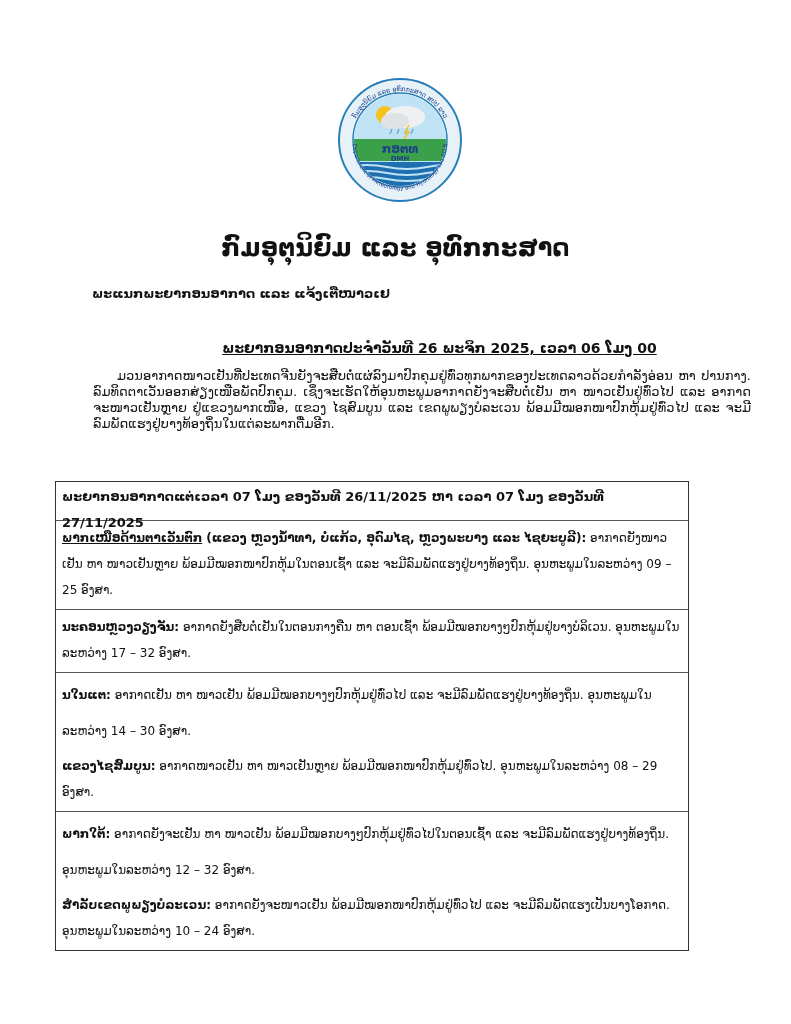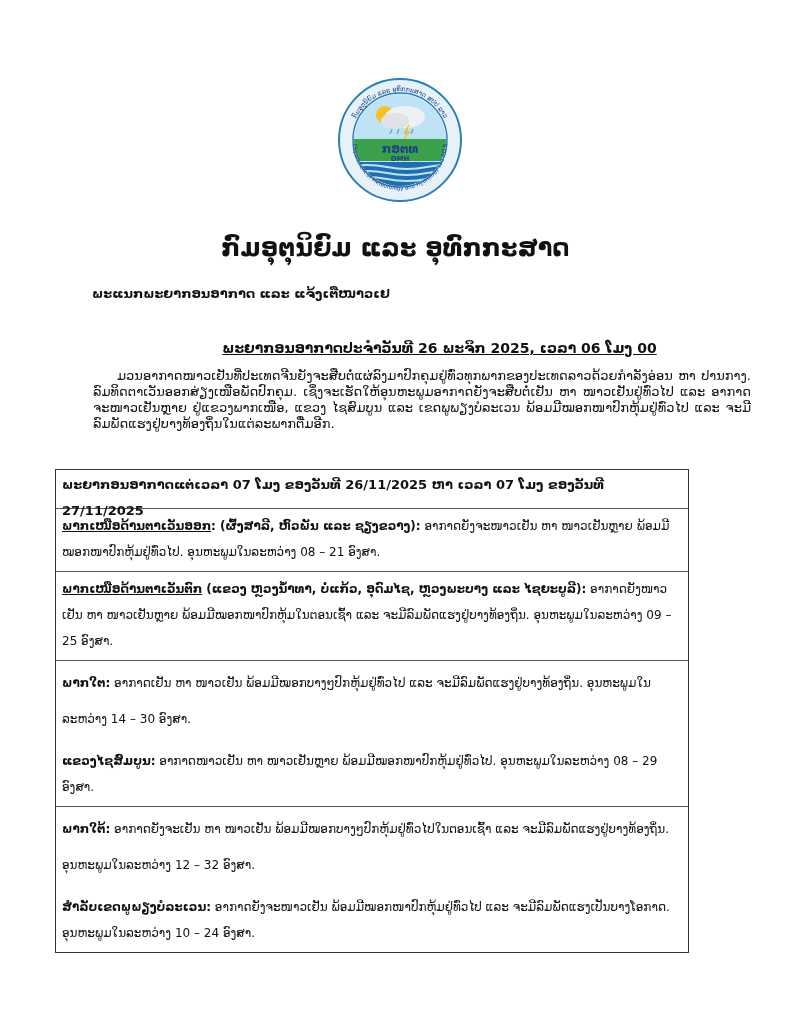--- a/index.html
+++ b/index.html
@@ -19,32 +19,32 @@
   }
   .forecast-title {
     position: absolute; left: 0; width: 791px; top: 340px; text-align: center;
     font-size: 14px; font-weight: bold; text-decoration: underline; padding-left: 44px;
   }
   .summary {
     position: absolute; left: 93px; width: 658px; top: 368px;
     font-size: 13px; line-height: 16px; text-indent: 24px; text-align: justify;
   }
   .forecast-table {
-    position: absolute; left: 55px; top: 469px; width: 634px;
+    position: absolute; left: 55px; top: 481px; width: 634px;
     border: 1.5px solid #333; box-sizing: border-box;
   }
   .cell {
     border-bottom: 1.5px solid #555; padding: 4px 6px 6px 6px;
     font-size: 12px; line-height: 26px;
   }
   .cell:last-child { border-bottom: none; }
   .cell.header { font-weight: bold; font-size: 13px; height: 30px; padding-top: 2px; }
   .region-name { font-weight: bold; }
   .region-name.ul { text-decoration: underline; }
-  .sub { margin-top: 11px; }
+  .sub { margin-top: 4px; }
   .gap { line-height: 36px; }
 </style>
 </head>
 <body>
 
 <svg class="logo" viewBox="0 0 126 126">
   <defs>
     <clipPath id="inner">
         <circle cx="63" cy="63" r="46"></circle>
       </clipPath>
@@ -78,34 +78,34 @@
 </svg>
 
 <div class="org-title">ກົມອຸຕຸນິຍົມ ແລະ ອຸທົກກະສາດ</div>
 <div class="dept-title">ພະແນກພະຍາກອນອາກາດ ແລະ ແຈ້ງເຕືໜາວເຢ</div>
 <div class="forecast-title">ພະຍາກອນອາກາດປະຈຳວັນທີ 26 ພະຈິກ 2025, ເວລາ 06 ໂມງ 00</div>
 <div class="summary">ມວນອາກາດໜາວເຢັນທີ່ປະເທດຈີນຍັງຈະສືບຕໍ່ແຜ່ລົງມາປົກຄຸມຢູ່ທົ່ວທຸກພາກຂອງປະເທດລາວດ້ວຍກຳລັງອ່ອນ ຫາ ປານກາງ. ລົມທິດຕາເວັນອອກສ່ຽງເໜືອພັດປົກຄຸມ. ເຊິ່ງຈະເຮັດໃຫ້ອຸນຫະພູມອາກາດຍັງຈະສືບຕໍ່ເຢັນ ຫາ ໜາວເຢັນຢູ່ທົ່ວໄປ ແລະ ອາກາດຈະໜາວເຢັນຫຼາຍ ຢູ່ແຂວງພາກເໜືອ, ແຂວງ ໄຊສົມບູນ ແລະ ເຂດພູພຽງບໍລະເວນ ພ້ອມມີໝອກໜາປົກຫຸ້ມຢູ່ທົ່ວໄປ ແລະ ຈະມີລົມພັດແຮງຢູ່ບາງທ້ອງຖິ່ນໃນແຕ່ລະພາກຕື່ມອີກ.</div>
 
 <div class="forecast-table">
   <div class="cell header">ພະຍາກອນອາກາດແຕ່ເວລາ 07 ໂມງ ຂອງວັນທີ 26/11/2025 ຫາ ເວລາ 07 ໂມງ ຂອງວັນທີ 27/11/2025</div>
 
-  <div class="cell">
-    <span class="region-name ul">ພາກເໜືອດ້ານຕາເວັນອອກ</span><span class="region-name">: (ຜົ້ງສາລີ, ຫົວພັນ ແລະ ຊຽງຂວາງ):</span>
-    <span>ອາກາດຍັງຈະໜາວເຢັນ ຫາ ໜາວເຢັນຫຼາຍ ພ້ອມມີໝອກໜາປົກຫຸ້ມຢູ່ທົ່ວໄປ. ອຸນຫະພູມໃນລະຫວ່າງ 08 – 21 ອົງສາ.</span>
-  </div>
 
   <div class="cell">
     <span class="region-name ul">ພາກເໜືອດ້ານຕາເວັນຕົກ</span><span class="region-name"> (ແຂວງ ຫຼວງນ້ຳທາ, ບໍ່ແກ້ວ, ອຸດົມໄຊ, ຫຼວງພະບາງ ແລະ ໄຊຍະບູລີ):</span>
     <span>ອາກາດຍັງໜາວເຢັນ ຫາ ໜາວເຢັນຫຼາຍ ພ້ອມມີໝອກໜາປົກຫຸ້ມໃນຕອນເຊົ້າ ແລະ ຈະມີລົມພັດແຮງຢູ່ບາງທ້ອງຖິ່ນ. ອຸນຫະພູມໃນລະຫວ່າງ 09 – 25 ອົງສາ.</span>
   </div>
 
+  <div class="cell">
+    <span class="region-name">ນະຄອນຫຼວງວຽງຈັນ:</span>
+    <span>ອາກາດຍັງສືບຕໍ່ເຢັນໃນຕອນກາງຄືນ ຫາ ຕອນເຊົ້າ ພ້ອມມີໝອກບາງໆປົກຫຸ້ມຢູ່ບາງບໍລິເວນ. ອຸນຫະພູມໃນລະຫວ່າງ 17 – 32 ອົງສາ.</span>
+  </div>
 
   <div class="cell">
     <div class="gap">
-      <span class="region-name">ພາກໃຕ:</span>
+      <span class="region-name">ນໃນແຕ:</span>
       <span>ອາກາດເຢັນ ຫາ ໜາວເຢັນ ພ້ອມມີໝອກບາງໆປົກຫຸ້ມຢູ່ທົ່ວໄປ ແລະ ຈະມີລົມພັດແຮງຢູ່ບາງທ້ອງຖິ່ນ. ອຸນຫະພູມໃນລະຫວ່າງ 14 – 30 ອົງສາ.</span>
     </div>
     <div class="sub">
       <span class="region-name">ແຂວງໄຊສົມບູນ:</span>
       <span>ອາກາດໜາວເຢັນ ຫາ ໜາວເຢັນຫຼາຍ ພ້ອມມີໝອກໜາປົກຫຸ້ມຢູ່ທົ່ວໄປ. ອຸນຫະພູມໃນລະຫວ່າງ 08 – 29 ອົງສາ.</span>
     </div>
   </div>
 
   <div class="cell">
     <div class="gap">

